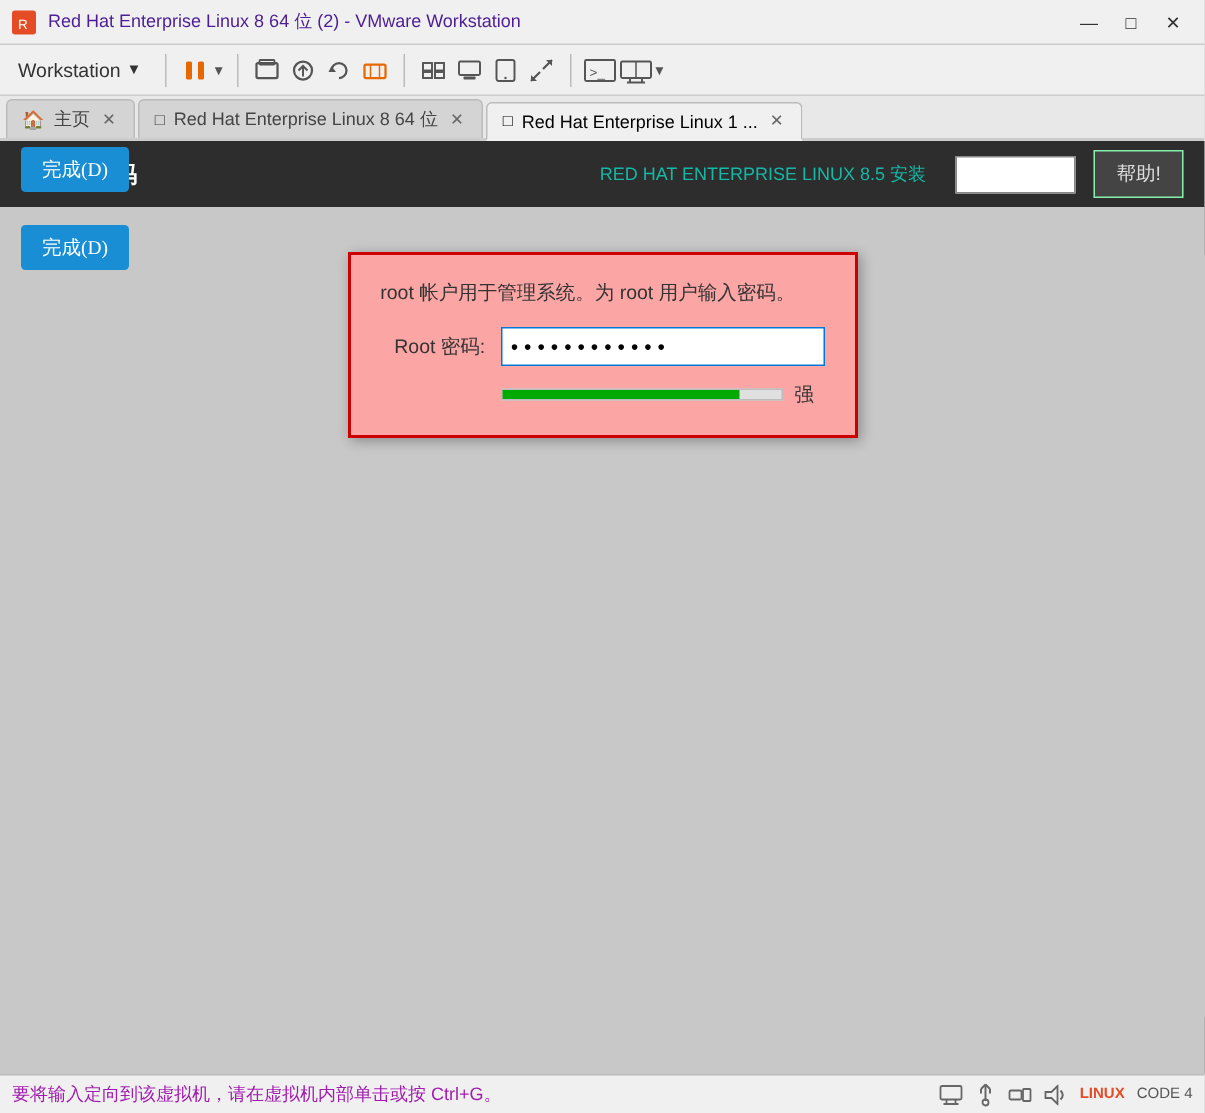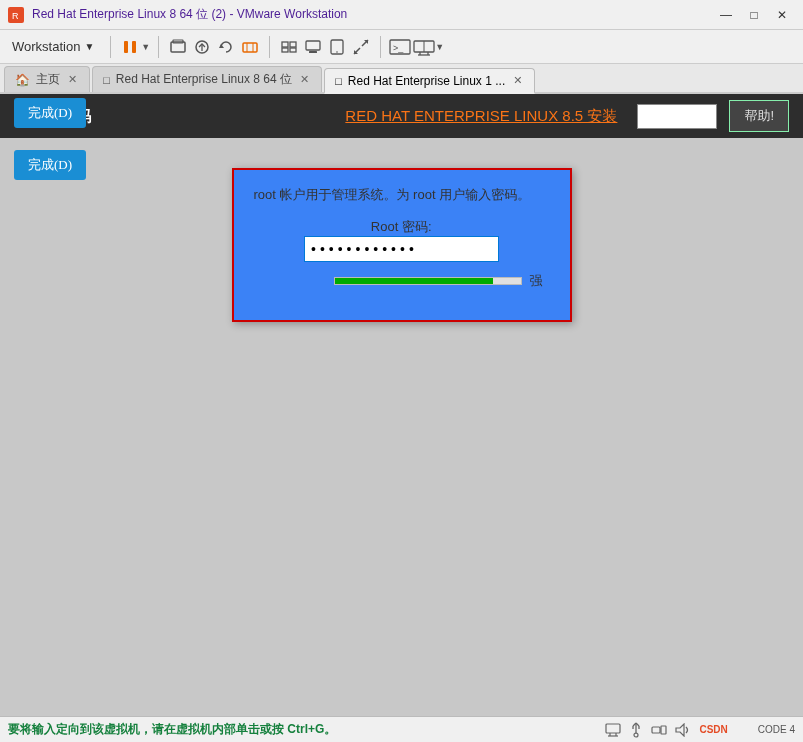--- a/index.html
+++ b/index.html
@@ -156,55 +156,53 @@
     .help-btn {
       background: #444;
       color: #ddd;
       border: 1px solid #86efac;
       padding: 6px 14px;
       cursor: pointer;
       font-size: 13px;
       font-family: inherit;
     }
     .install-label {
-      color: #f97316;
-      font-size: 15px;
+      color: #14b8a6;
+      font-size: 12px;
       margin-right: 8px;
-      text-decoration: underline;
     }
 
     
     .vm-screen {
       background: #c8c8c8;
       flex: 1;
       display: flex;
       align-items: flex-start;
       justify-content: center;
       padding-top: 30px;
     }
 
     
     .password-dialog {
-      background: #3b82f6;
+      background: #fca5a5;
       border: 2px solid #cc0000;
       width: 340px;
-      padding: 16px 20px 20px;
+      padding: 16px 20px 8px;
       box-shadow: 2px 2px 8px rgba(0,0,0,0.3);
     }
     .dialog-description {
       font-size: 13px;
       color: #333;
       margin-bottom: 14px;
       line-height: 1.4;
     }
     .form-row {
       display: flex;
       align-items: center;
       margin-bottom: 10px;
-      flex-direction: column;
     }
     .form-label {
       font-size: 13px;
       color: #333;
       width: 70px;
       text-align: right;
       margin-right: 10px;
       flex-shrink: 0;
     }
     .form-input {
@@ -247,22 +245,21 @@
       background: #f0f0f0;
       border-top: 1px solid #bbb;
       height: 26px;
       display: flex;
       align-items: center;
       justify-content: space-between;
       padding: 0 8px;
     }
     .status-text {
       font-size: 12px;
-      color: #15803d;
-      font-weight: bold;
+      color: #a21caf;
     }
     .status-icons {
       display: flex; align-items: center; gap: 8px;
     }
     .status-icon-item {
       font-size: 11px;
       color: #555;
       display: flex; align-items: center; gap: 3px;
     }
   </style>
@@ -467,16 +464,16 @@
           <rect x="1" y="4" width="8" height="6" rx="1" fill="none" stroke="#666" stroke-width="1.2"></rect>
           <rect x="10" y="3" width="5" height="8" rx="0.5" fill="none" stroke="#666" stroke-width="1.2"></rect>
         </svg>
     </span>
     <span class="status-icon-item">
       <svg width="16" height="14" viewBox="0 0 16 14">
           <polygon points="1,5 5,5 9,1 9,13 5,9 1,9" fill="none" stroke="#666" stroke-width="1.2"></polygon>
           <path d="M11 4 Q14 7 11 10" fill="none" stroke="#666" stroke-width="1.3"></path>
         </svg>
     </span>
-    <span class="status-icon-item" style="font-size:10px; color:#e44c26; font-weight:bold;">CSDN</span>
-    <span class="status-icon-item" style="font-size:10px; color:#555;margin-left:22px;">CODE 4</span>
+    <span class="status-icon-item" style="font-size:10px; color:#e44c26; font-weight:bold;">LINUX</span>
+    <span class="status-icon-item" style="font-size:10px; color:#555;">CODE 4</span>
   </div>
 </div>
 
 </body></html>

